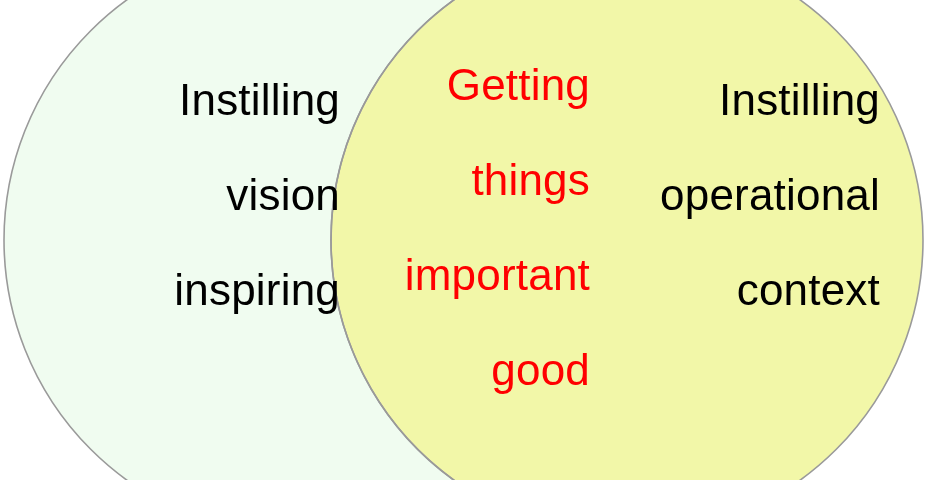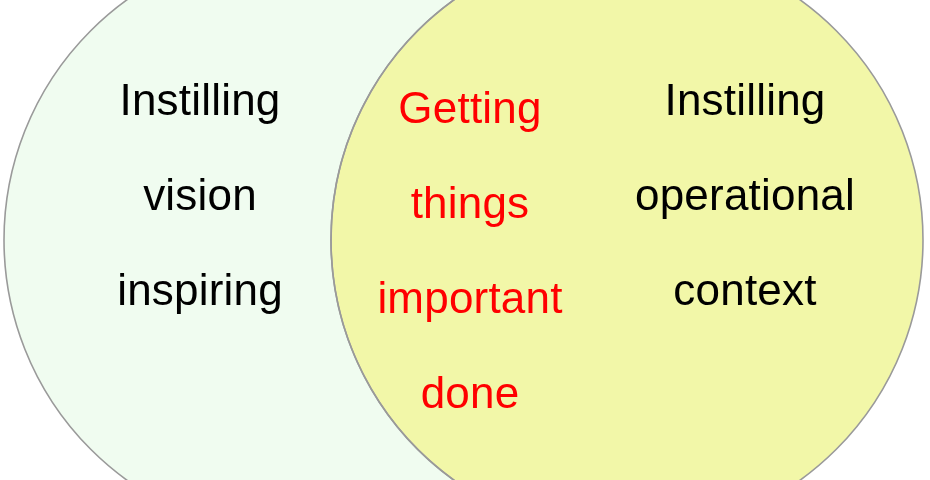--- a/index.html
+++ b/index.html
@@ -22,21 +22,21 @@
     position: absolute;
     left: 0;
     top: 0;
     width: 930px;
     height: 480px;
   }
   .text-column {
     position: absolute;
     display: flex;
     flex-direction: column;
-    align-items: center;
+    align-items: flex-end;
     justify-content: flex-start;
     text-align: center;
     white-space: nowrap;
     font-size: 44px;
     line-height: 95px;
     font-weight: 400;
     letter-spacing: 0.2px;
   }
   .text-line {
     display: block;
@@ -44,21 +44,21 @@
     line-height: 95px;
   }
   #left-text {
     left: 60px;
     top: 52px;
     width: 280px;
     color: #000000;
   }
   #center-text {
     left: 350px;
-    top: 60px;
+    top: 37px;
     width: 240px;
     color: #ff0000;
   }
   #right-text {
     left: 610px;
     top: 52px;
     width: 270px;
     color: #000000;
   }
 </style>
@@ -76,21 +76,21 @@
   <div class="text-column" id="left-text" style="color: rgb(0, 0, 0);">
     <span class="text-line">Instilling</span>
     <span class="text-line">vision</span>
     <span class="text-line">inspiring</span>
   </div>
 
   <div class="text-column" id="center-text" style="color: rgb(255, 0, 0);">
     <span class="text-line">Getting</span>
     <span class="text-line">things</span>
     <span class="text-line">important</span>
-    <span class="text-line">done</span>
+    <span class="text-line">good</span>
   </div>
 
   <div class="text-column" id="right-text" style="color: rgb(0, 0, 0);">
     <span class="text-line">Instilling</span>
     <span class="text-line">operational</span>
     <span class="text-line">context</span>
   </div>
 
 </div>
 

